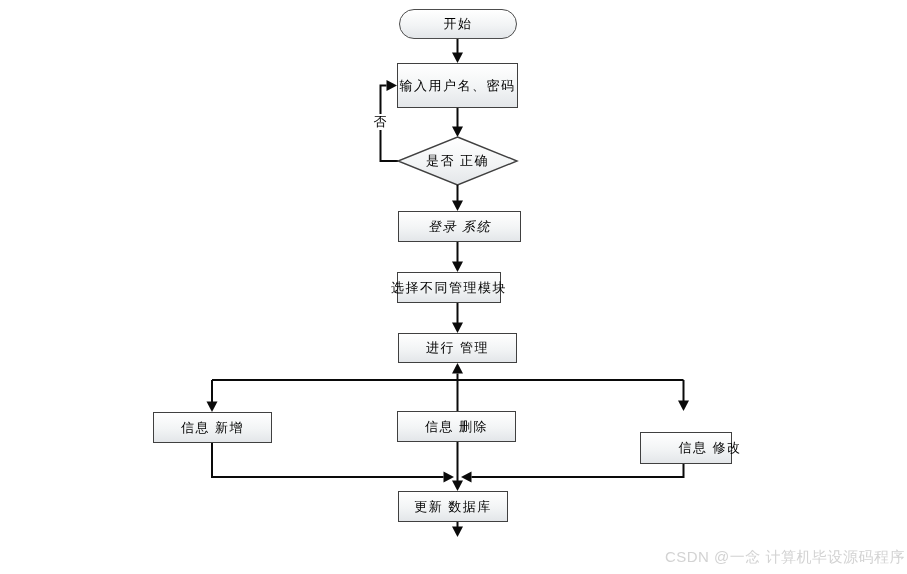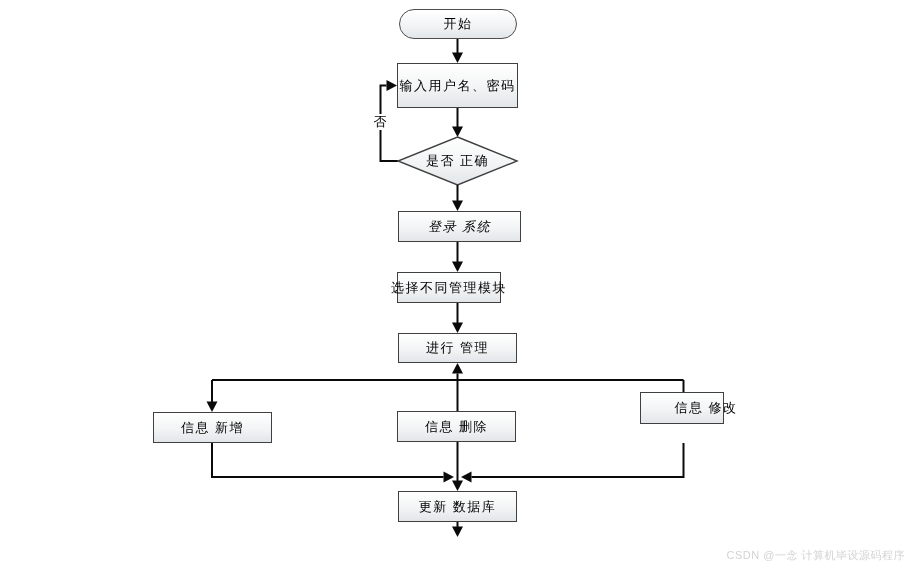--- a/index.html
+++ b/index.html
@@ -21,21 +21,21 @@
     font-size:13px; letter-spacing:1.5px; color:#000000; white-space:nowrap;
     background:transparent;
   }
   .edge-label {
     position:absolute; background:#ffffff; color:#000000;
     font-size:13px; line-height:16px; text-align:center;
     padding:0 1px;
   }
   .watermark {
     position:absolute; left:635px; top:548px; width:270px;
-    color:#d3d3d3; font-size:11px; letter-spacing:0.5px; white-space:nowrap;
+    color:#d3d3d3; font-size:15px; letter-spacing:0.5px; white-space:nowrap;
     text-align:right;
   }
   line, polyline { stroke:#0a0a0a; stroke-width:2; fill:none; }
   .arrowhead { fill:#0a0a0a; stroke:none; }
 </style>
 </head>
 <body>
 
 <div class="canvas">
 
@@ -129,20 +129,20 @@
   <div class="node" style="left:398px; top:211px; width:123px; height:31px;font-style:italic;">登录 系统</div>
 
   <div class="node" style="left:397px; top:272px; width:104px; height:31px;">选择不同管理模块</div>
 
   <div class="node" style="left:398px; top:333px; width:119px; height:30px;text-align:right;">进行 管理</div>
 
   <div class="node" style="left:153px; top:412px; width:119px; height:31px;">信息 新增</div>
 
   <div class="node" style="left:397px; top:411px; width:119px; height:31px;">信息 删除</div>
 
-  <div class="node" style="left:640px; top:392px; width:84px; height:32px;padding-left:48px;">信息 修改</div>
+  <div class="node" style="left:640px; top:432px; width:92px; height:32px;padding-left:48px;">信息 修改</div>
 
-  <div class="node" style="left:398px; top:491px; width:119px; height:31px;">更新 数据库</div>
+  <div class="node" style="left:398px; top:491px; width:110px; height:31px;">更新 数据库</div>
 
 
   <div class="watermark">CSDN @一念 计算机毕设源码程序</div>
 
 </div>
 
 </body></html>

